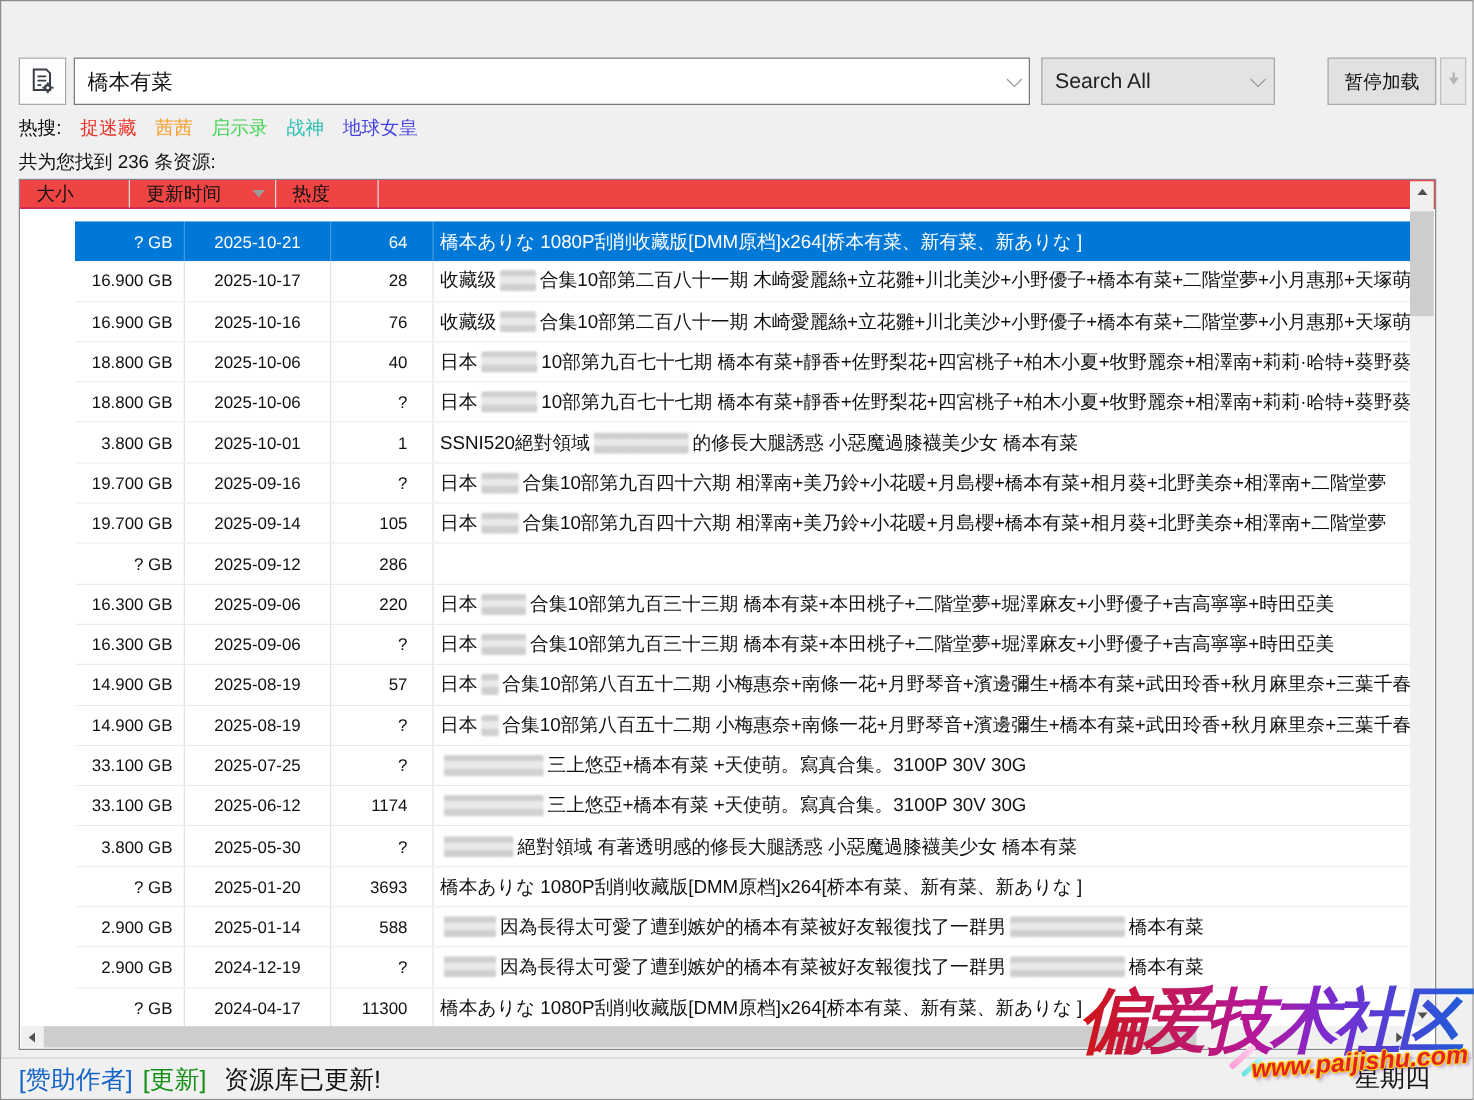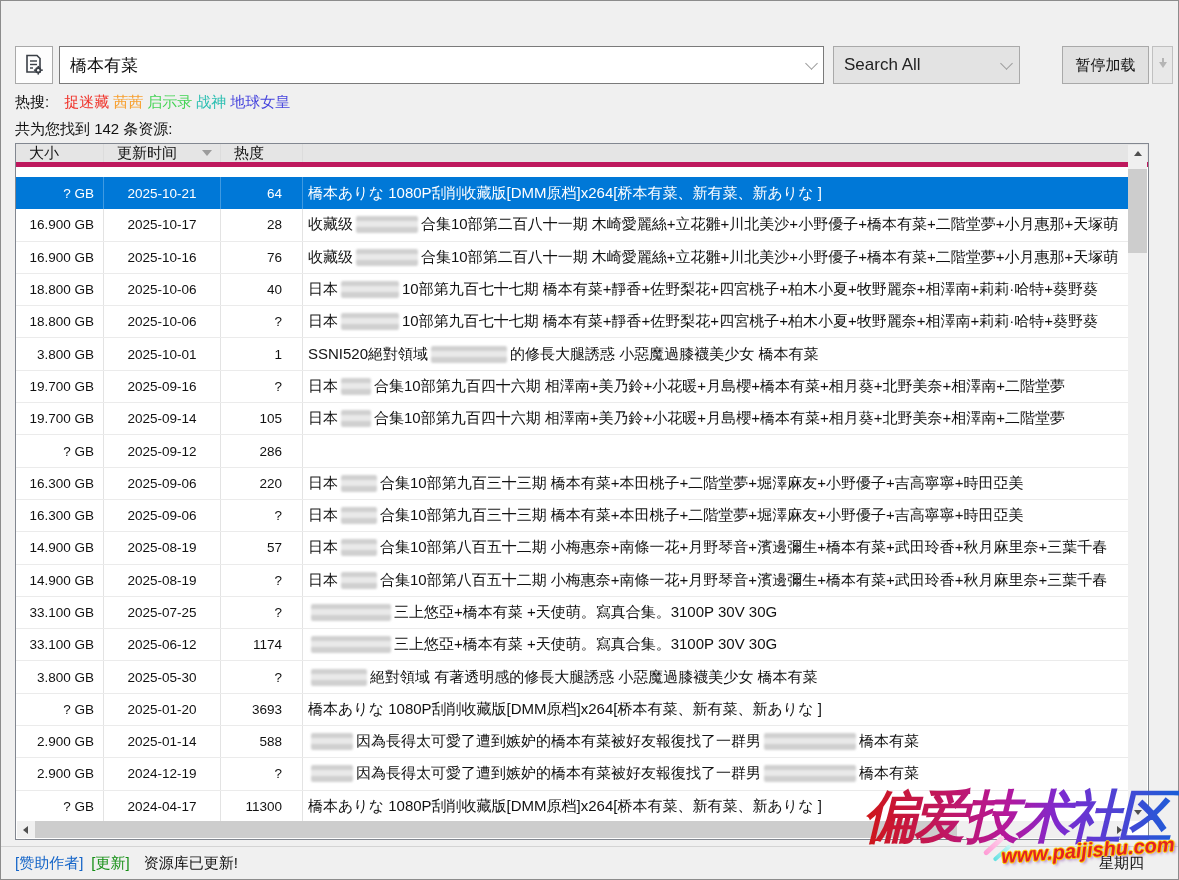--- a/index.html
+++ b/index.html
@@ -45,29 +45,29 @@
   
   .hotsearch{position:absolute;left:14px;top:92px;font-size:15px;display:flex;gap:15px;align-items:center;}
   .hot-label{color:#111;}
   .hot-link{cursor:pointer;}
 
   .result-line{position:absolute;left:14px;top:119px;font-size:15px;color:#111;}
 
   
   .table-wrap{position:absolute;left:14px;top:142px;width:1134px;height:697px;border:1px solid #828790;
               box-sizing:border-box;background:#fff;overflow:hidden;}
-  .thead{display:flex;height:23px;border-bottom:5px solid #be185d;background:#e5e5e5;box-sizing:border-box;}
+  .thead{display:flex;height:23px;border-bottom:1px solid #be185d;background:#ef4444;box-sizing:border-box;}
   .th{display:flex;align-items:center;font-size:15px;color:#111;box-sizing:border-box;border-right:1px solid #dcdcdc;padding-left:13px;}
   .th.size{width:88px;}
   .th.date{width:117px;justify-content:space-between;padding-right:8px;}
   .th.heat{width:82px;}
   .th.rest{flex:1;border-right:none;}
   .sort-arrow{width:0;height:0;border-left:5px solid transparent;border-right:5px solid transparent;border-top:6px solid #9c9c9c;}
   .tbody{position:absolute;left:0;top:33px;right:19px;bottom:17px;overflow:hidden;}
-  .trow{display:flex;height:32.3px;box-sizing:border-box;border-bottom:1px solid #ebebeb;background:#fff;color:#111;}
+  .trow{display:flex;height:32.3px;box-sizing:border-box;border-bottom:1px solid #ebebeb;background:#fff;color:#111;margin-left:44px;}
   .trow .cell{box-sizing:border-box;border-right:1px solid #e3e3e3;font-size:13.5px;display:flex;align-items:center;overflow:hidden;}
   .cell.size{width:88px;justify-content:flex-end;padding-right:9px;}
   .cell.date{width:117px;justify-content:center;}
   .cell.heat{width:82px;justify-content:flex-end;padding-right:20px;}
   .cell.title{flex:1;border-right:none;padding-left:5px;font-size:15px;white-space:nowrap;}
   .trow.selected{background:#0078d7;color:#fff;border-bottom:none;}
   .trow.selected .cell{border-right-color:rgba(255,255,255,.25);}
   .censor{display:inline-block;height:17px;vertical-align:-4px;margin:0 3px;border-radius:2px;
           background-image:repeating-linear-gradient(0deg,#d0d0d0 0 6px,#e9e9e9 6px 12px),
                            repeating-linear-gradient(90deg,rgba(190,190,190,.65) 0 6px,rgba(238,238,238,.65) 6px 12px);
@@ -80,21 +80,21 @@
   .tri-up{width:0;height:0;border-left:4px solid transparent;border-right:4px solid transparent;border-bottom:5px solid #505050;}
   .tri-down{width:0;height:0;border-left:4px solid transparent;border-right:4px solid transparent;border-top:5px solid #505050;}
   .hscroll{position:absolute;left:1px;right:20px;bottom:1px;height:17px;background:#f0f0f0;}
   .hthumb{position:absolute;top:0;bottom:0;left:18px;width:922px;background:#cdcdcd;}
   .harrow{position:absolute;top:0;bottom:0;width:17px;display:flex;align-items:center;justify-content:center;}
   .tri-left{width:0;height:0;border-top:4px solid transparent;border-bottom:4px solid transparent;border-right:5px solid #505050;}
   .tri-right{width:0;height:0;border-top:4px solid transparent;border-bottom:4px solid transparent;border-left:5px solid #505050;}
 
   
   .statusbar{position:absolute;left:0;right:0;bottom:0;height:33px;background:#f0f0f0;border-top:1px solid #d4d4d4;
-             display:flex;align-items:center;font-size:15px;color:#111;padding-left:14px;box-sizing:border-box;}
+             display:flex;align-items:center;font-size:20px;color:#111;padding-left:14px;box-sizing:border-box;}
   .link-sponsor{color:#1565c8;margin-right:8px;cursor:pointer;}
   .link-update{color:#169016;margin-right:14px;cursor:pointer;}
   .status-updated{margin-right:44px;}
   .weekday{position:absolute;right:34px;top:0;line-height:32px;}
 
   
   .watermark{position:absolute;left:862px;top:780px;width:320px;height:95px;pointer-events:none;z-index:60;}
   .wm-text{font-size:54px;font-weight:bold;font-style:italic;letter-spacing:-3px;white-space:nowrap;
            font-family:"DejaVu Sans","Liberation Sans",sans-serif;transform:scaleY(1.05);
            background:linear-gradient(90deg,#cf1616 0%,#b4189c 45%,#7b2bd0 62%,#1660d8 100%);
@@ -147,30 +147,30 @@
       <span>暂停加载</span>
     </div>
 
     <div class="dl-btn">
       <div class="dl-arrow"></div>
     </div>
   </div>
 
   <div class="hotsearch">
     <span class="hot-label">热搜:</span>
-    <span style="display:flex;gap:4px;">
+    <span style="display:flex;gap:15px;">
         <span class="hot-link" style="color: rgb(240, 51, 42);">捉迷藏</span>
         <span class="hot-link" style="color: rgb(247, 160, 48);">茜茜</span>
         <span class="hot-link" style="color: rgb(68, 212, 85);">启示录</span>
         <span class="hot-link" style="color: rgb(45, 191, 178);">战神</span>
         <span class="hot-link" style="color: rgb(70, 68, 221);">地球女皇</span>
       </span>
   </div>
 
-  <div class="result-line">共为您找到 142 条资源:</div>
+  <div class="result-line">共为您找到 236 条资源:</div>
 
   <div class="table-wrap">
     <div class="thead">
       <div class="th size">
           <span>大小</span>
         </div>
       <div class="th date">
         <span>更新时间</span>
         <div class="sort-arrow"></div>
       </div>

